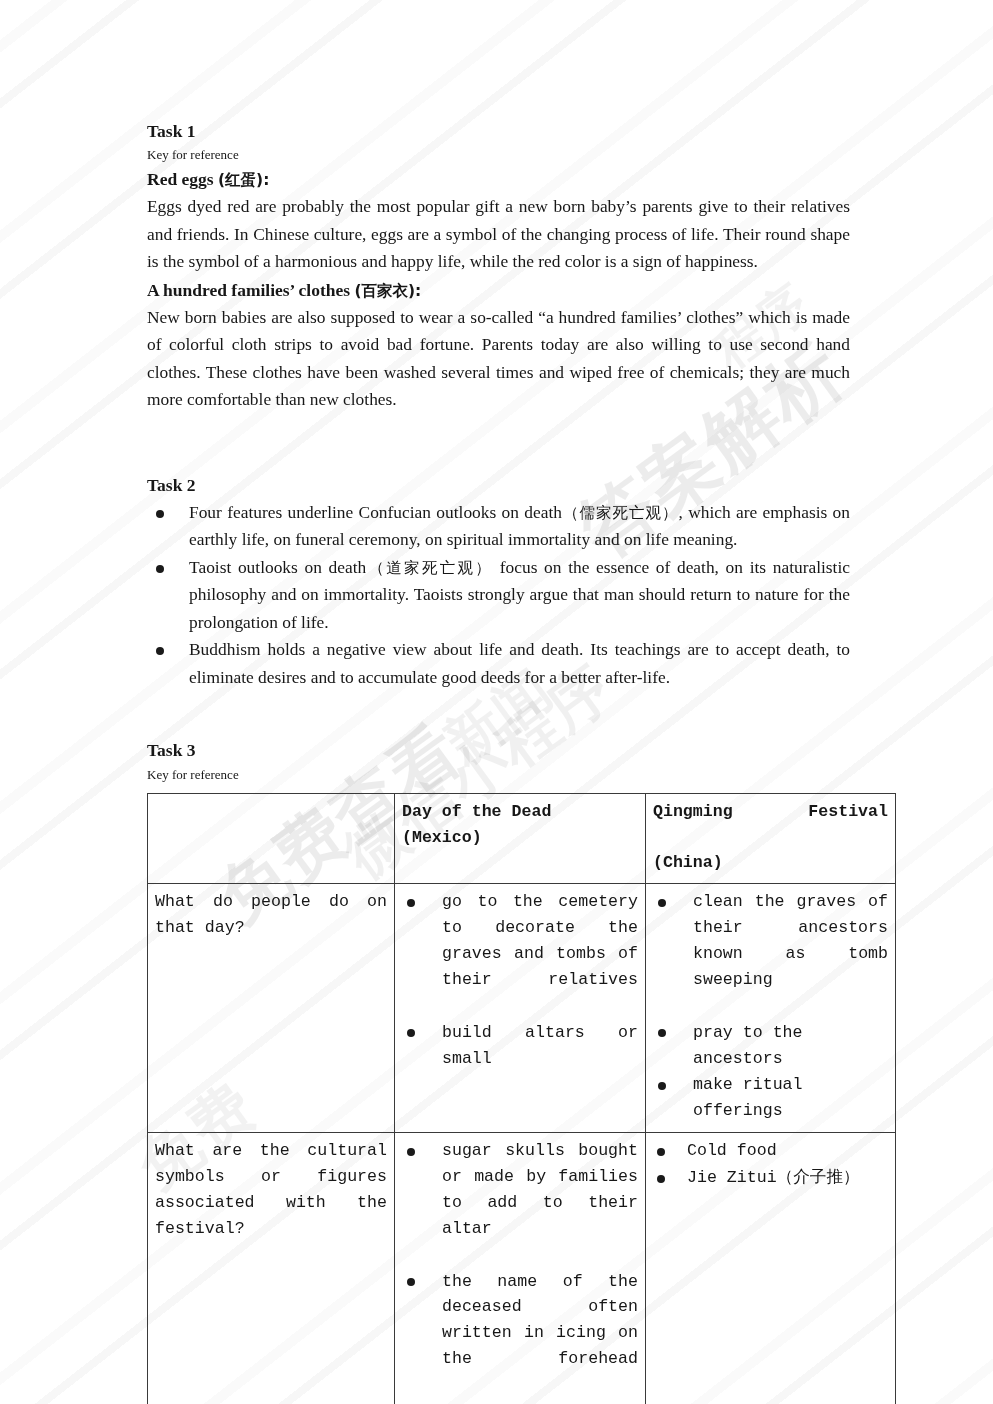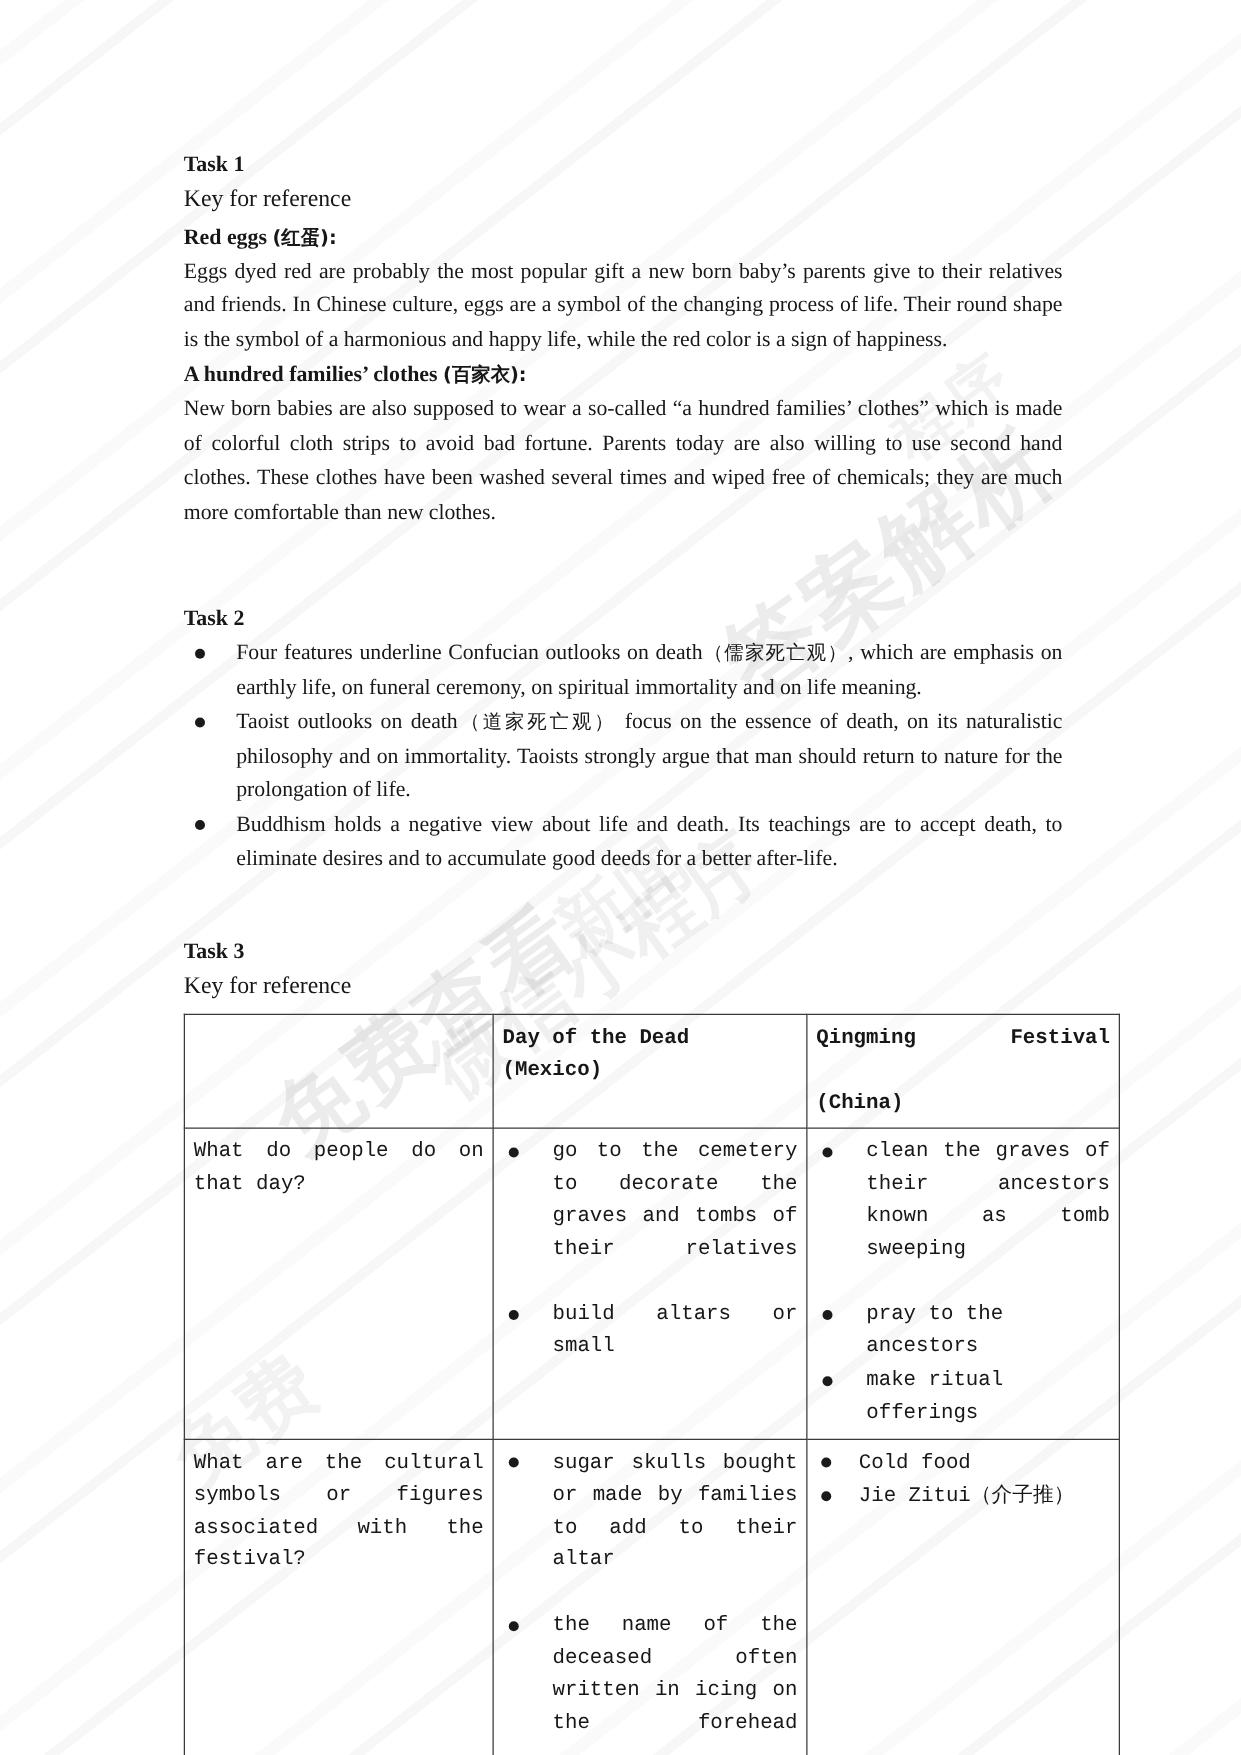--- a/index.html
+++ b/index.html
@@ -73,21 +73,21 @@
     width: 703px;
   }
 
   .task-head {
     font-weight: bold;
     font-size: 17.5px;
     line-height: 1.55;
     margin: 0;
   }
   .plain-line {
-    font-size: 19px;
+    font-size: 13px;
     line-height: 1.55;
     margin: 0;
   }
   .sub-head {
     font-weight: bold;
     font-size: 17.5px;
     line-height: 1.6;
     margin: 0;
   }
   .sub-head .cn { font-weight: bold; }

